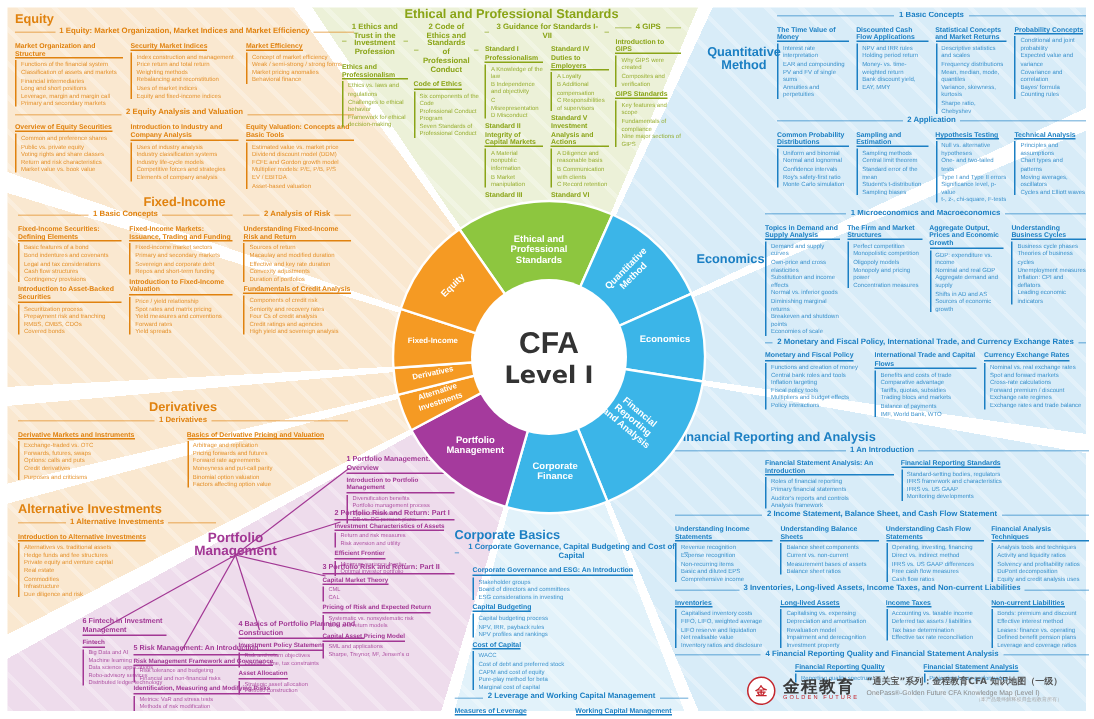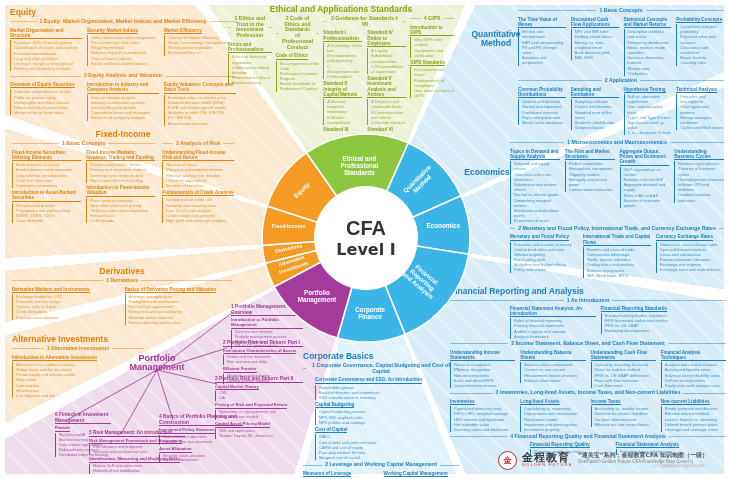--- a/index.html
+++ b/index.html
@@ -175,21 +175,21 @@
                     <li>EV / EBITDA</li>
                     <li>Asset-based valuation</li>
                   </ul>
                 </div>
               </div>
             </div>
           </div>
         </div>
       </div>
       <div class="section" id="sec-ethical" style="--c: #8aa417;">
-        <div class="sec-title">Ethical and Applications Standards</div>
+        <div class="sec-title">Ethical and Professional Standards</div>
         <div class="branches">
           <div class="branch">
             <div class="branch-label">1 Ethics and Trust in the Investment Profession</div>
             <div class="cols">
               <div class="col">
                 <div class="grp">
                   <div class="grp-h">Ethics and Professionalism</div>
                   <ul>
                     <li>Ethics vs. laws and regulations</li>
                     <li>Challenges to ethical behavior</li>

